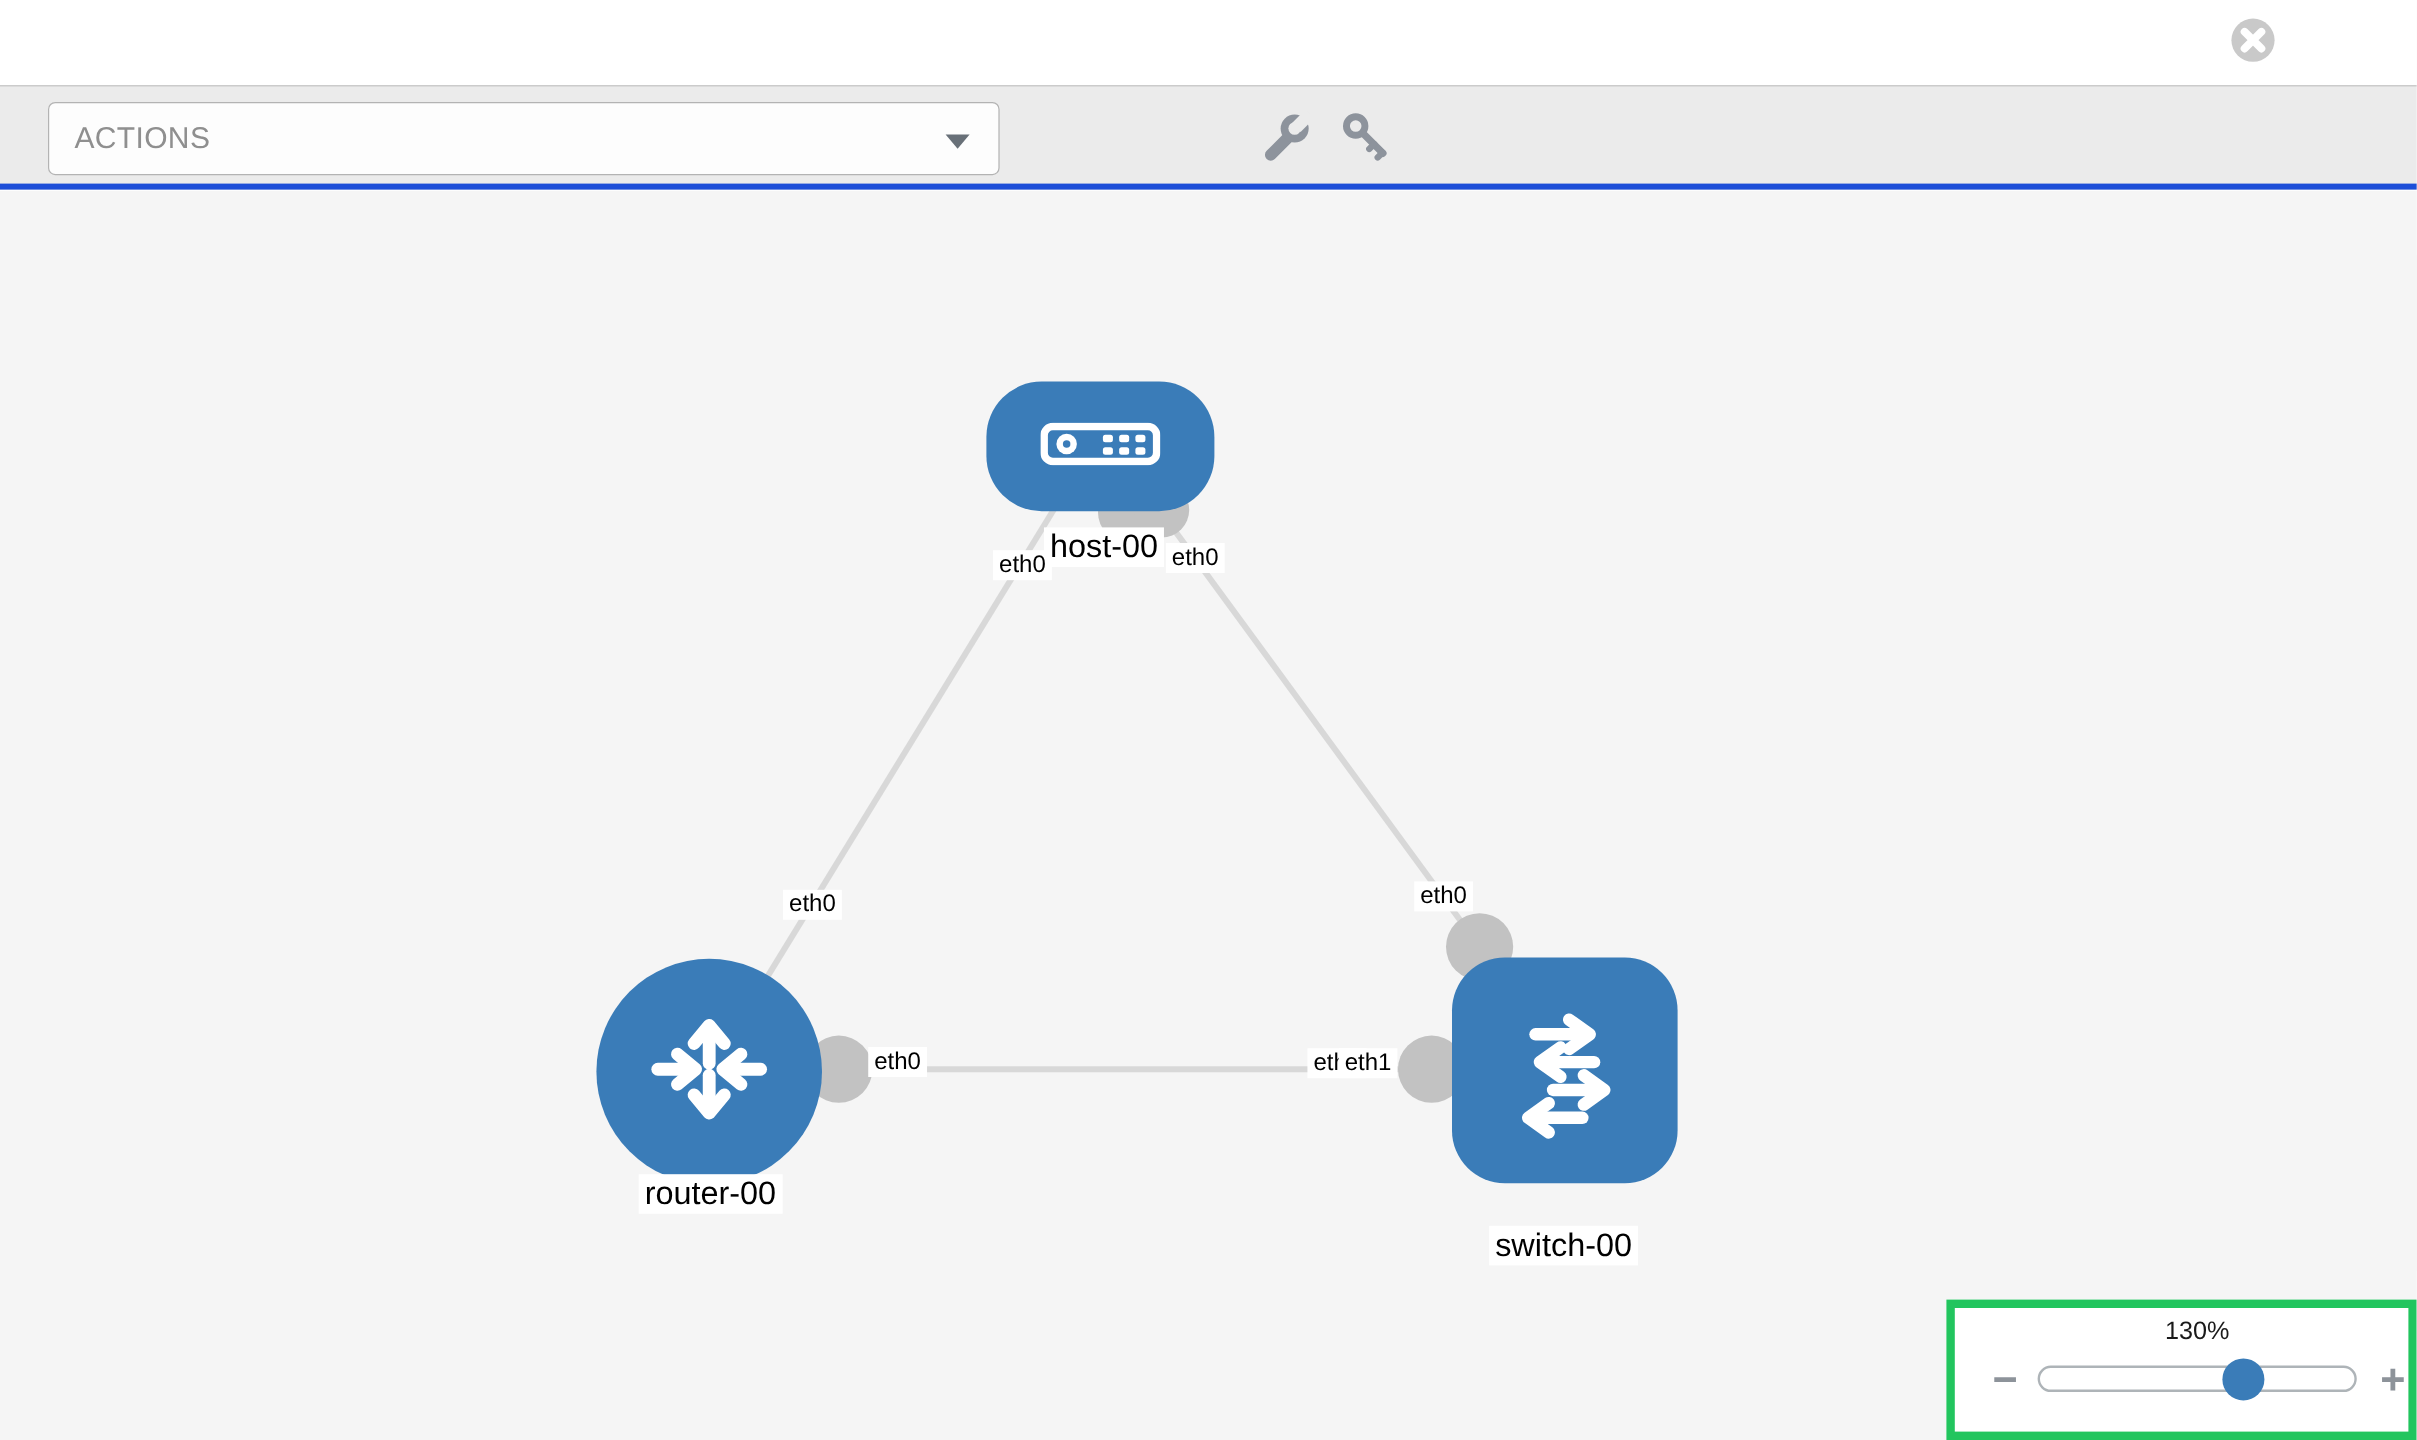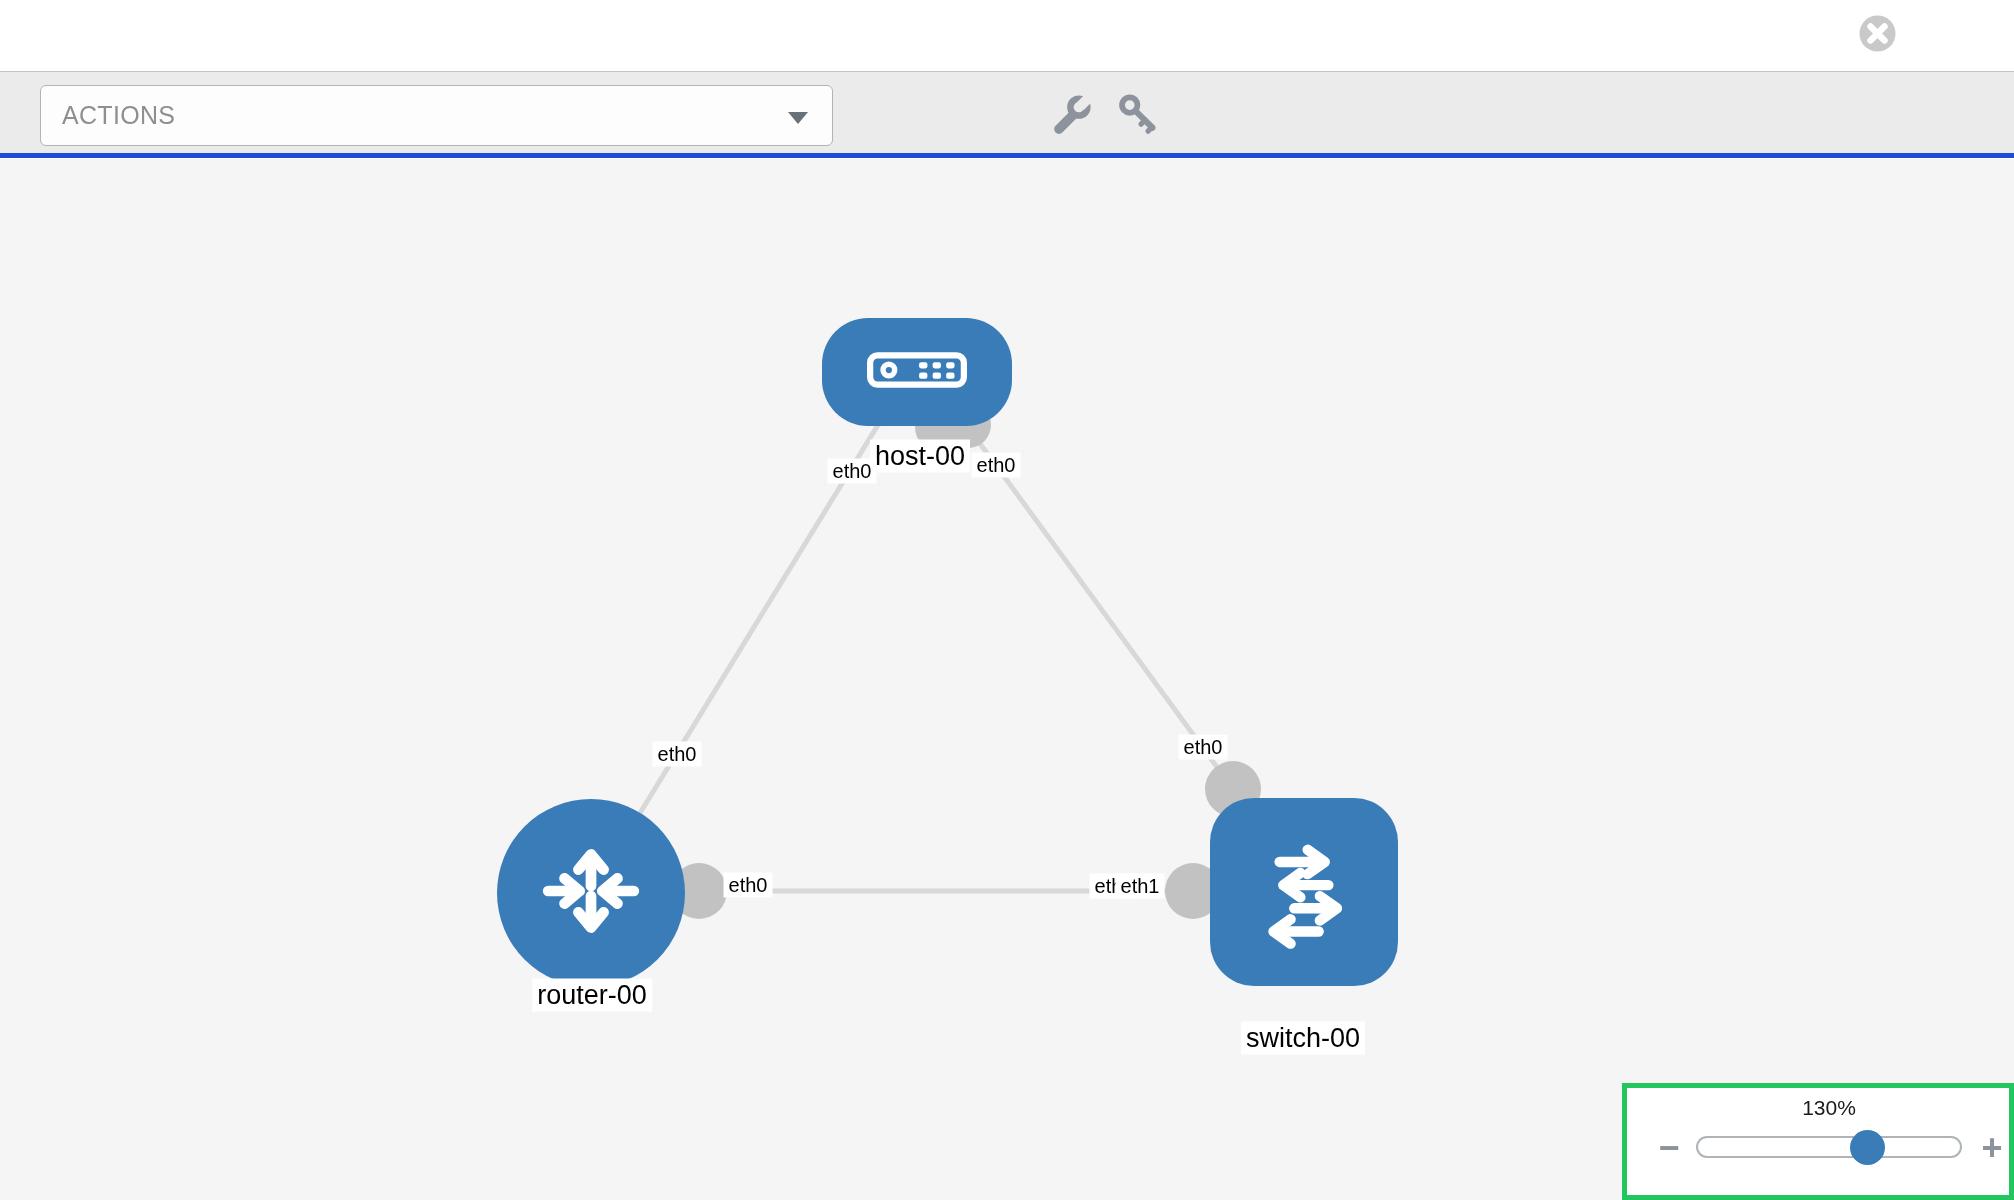--- a/index.html
+++ b/index.html
@@ -75,21 +75,21 @@
   .chip-if-host-right { left: 996px;  top: 306px; }
   .chip-if-mid-left   { left: 677px;  top: 595px; }
   .chip-if-mid-right  { left: 1203px; top: 588px; }
   .chip-if-e3-left    { left: 748px;  top: 726px; }
   .chip-if-e3-under   { left: 1114px; top: 727px; }
   .chip-if-e3-over    { left: 1140px; top: 727px; text-align: right; }
 
   
   .zoom-panel {
     position: absolute; left: 1622px; top: 924px; width: 392px; height: 117px;
-    background: #ffffff; border: 5px solid #22c55e; z-index: 4;
+    background: #ffffff; border: 7px solid #22c55e; z-index: 4;
   }
   .zoom-value {
     position: absolute; left: 69px; top: 8px; width: 266px; text-align: center;
     font-size: 21px; color: #1a1a1a;
   }
   .zoom-track {
     position: absolute; left: 69px; top: 48px; width: 266px; height: 22px;
     background: #fff; border: 2px solid #aeb4b8; border-radius: 12px; cursor: pointer;
   }
   .zoom-handle {

